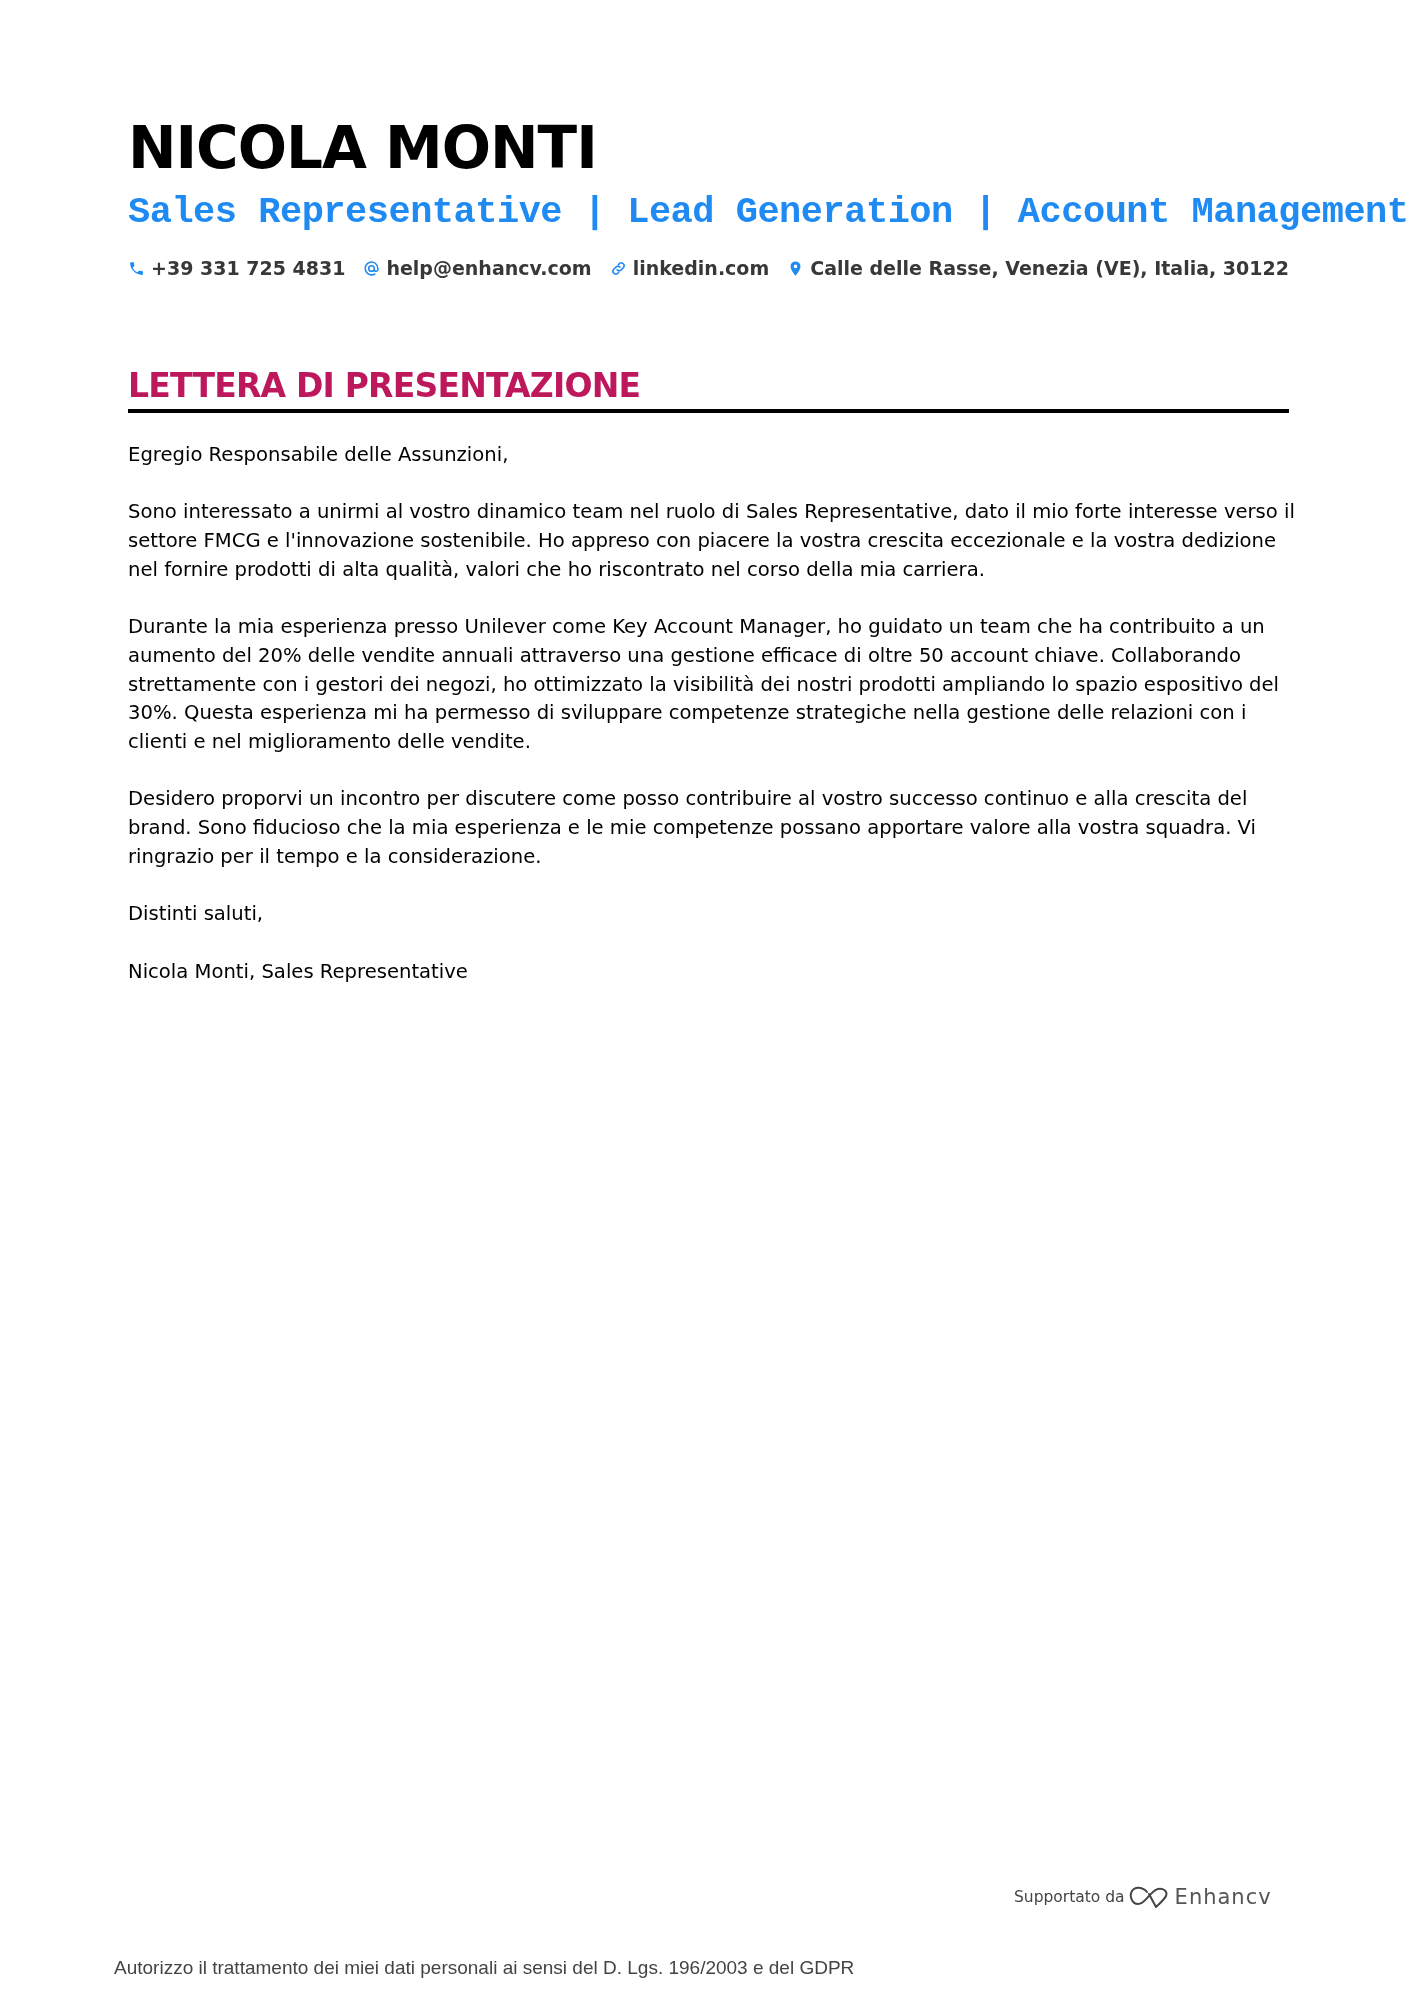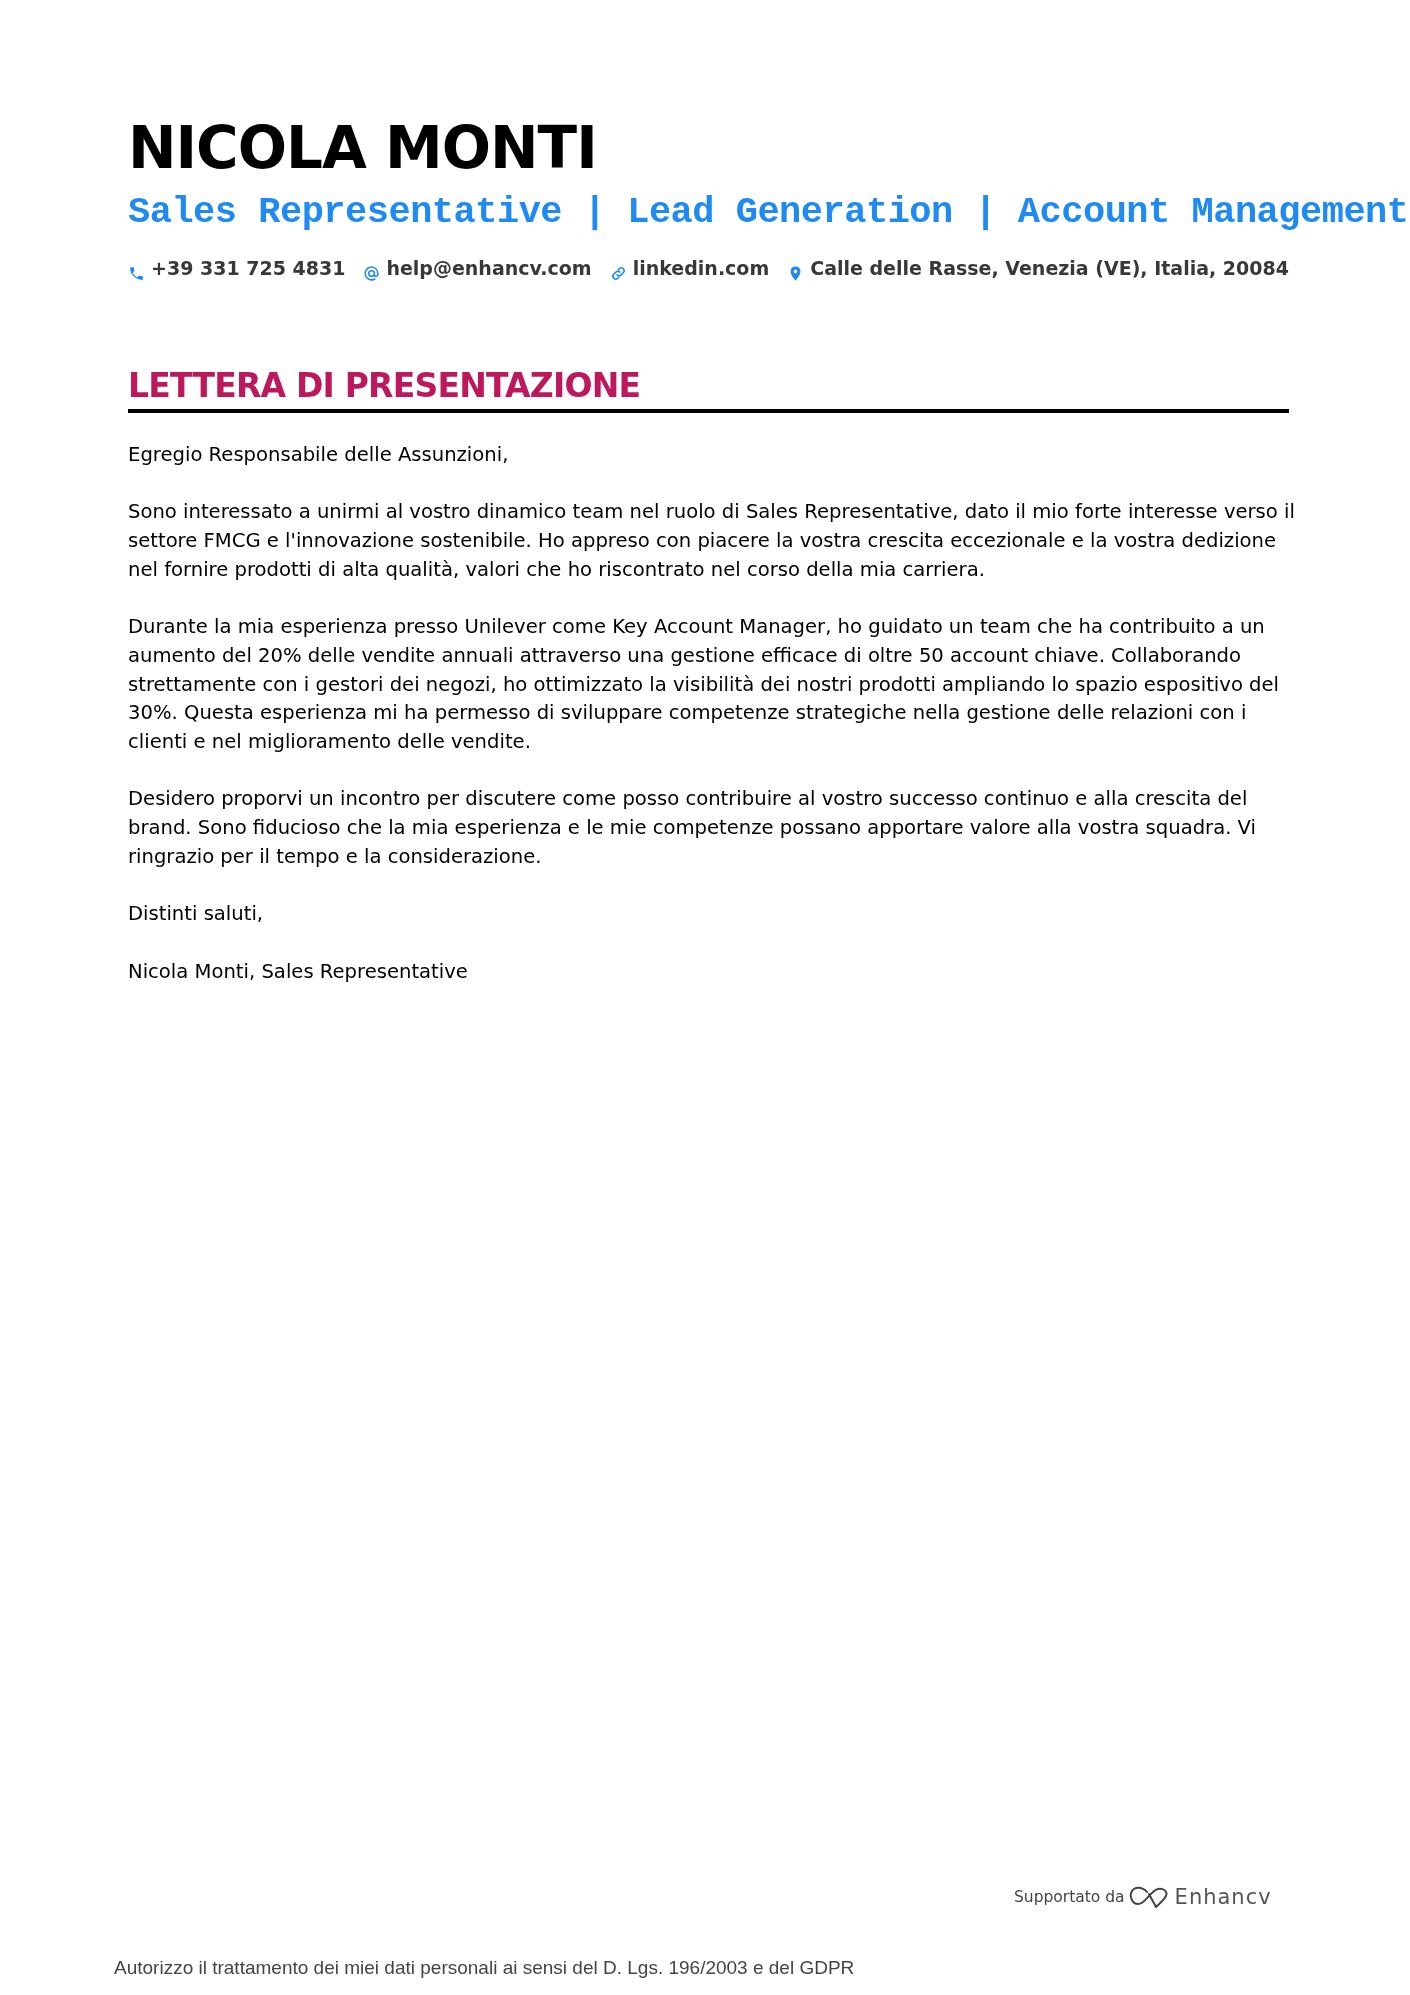--- a/index.html
+++ b/index.html
@@ -3,21 +3,21 @@
   <meta charset="utf-8">
   <style>
     html, body { margin: 0; padding: 0; background: #ffffff; }
     body { width: 1410px; height: 1995px; position: relative; overflow: hidden; font-family: "Liberation Sans", sans-serif; }
     .page { position: absolute; left: 0; top: 0; width: 1410px; height: 1995px; background: #fff; border-radius: 24px; }
 
     .name { position: absolute; left: 128px; top: 112px; margin: 0; font-family: "DejaVu Sans", sans-serif; font-weight: bold; font-size: 58px; letter-spacing: -1px; color: #000; line-height: 72px; }
     .subtitle { position: absolute; left: 128px; top: 192px; margin: 0; font-family: Liberation Mono, monospace; font-weight: bold; font-size: 37px; letter-spacing: -0.5px; color: #1f8bf2; line-height: 40px; }
 
     .contacts { position: absolute; left: 128px; top: 254px; display: flex; align-items: center; gap: 18px; font-family: "DejaVu Sans", sans-serif; font-weight: bold; font-size: 19px; color: #383838; line-height: 28px; }
-    .contact { display: flex; align-items: flex-end; gap: 6px; white-space: nowrap; }
+    .contact { display: flex; align-items: center; gap: 6px; white-space: nowrap; }
     .contact svg { width: 17px; height: 17px; flex: none; }
 
     .section-title { position: absolute; left: 128px; top: 366px; margin: 0; font-family: "DejaVu Sans", sans-serif; font-weight: bold; font-size: 33px; letter-spacing: -0.8px; color: #be185d; line-height: 40px; }
     .section-rule { position: absolute; left: 128px; top: 409px; width: 1161px; height: 4px; background: #000; }
 
     .body { position: absolute; left: 128px; top: 441px; width: 1170px; font-family: "DejaVu Sans", sans-serif; font-size: 19.6px; color: #000000; line-height: 28.7px; }
     .body p { margin: 0 0 28.7px 0; }
 
     .footer-left { position: absolute; left: 114px; top: 1957px; font-family: Liberation Sans, sans-serif; font-size: 19px; color: #444; line-height: 22px; }
     .footer-right { position: absolute; left: 1014px; top: 1884px; display: flex; align-items: center; gap: 2px; }
@@ -48,21 +48,21 @@
     <div class="contact">
       <svg viewBox="0 0 24 24">
           <path fill="none" stroke="#1f8bf2" stroke-width="2.2" stroke-linecap="round" d="M10 14a4 4 0 0 0 5.7 0l3-3a4 4 0 0 0-5.7-5.7l-1.2 1.2M14 10a4 4 0 0 0-5.7 0l-3 3a4 4 0 0 0 5.7 5.7l1.2-1.2"></path>
         </svg>
       <span>linkedin.com</span>
     </div>
     <div class="contact">
       <svg viewBox="0 0 24 24">
           <path fill="#1f8bf2" d="M12 2a7 7 0 0 0-7 7c0 5.2 7 13 7 13s7-7.8 7-13a7 7 0 0 0-7-7zm0 9.5A2.5 2.5 0 1 1 12 6.5a2.5 2.5 0 0 1 0 5z"></path>
         </svg>
-      <span>Calle delle Rasse, Venezia (VE), Italia, 20084</span>
+      <span>Calle delle Rasse, Venezia (VE), Italia, 30122</span>
     </div>
   </div>
 
   <h2 class="section-title">LETTERA DI PRESENTAZIONE</h2>
   <div class="section-rule"></div>
 
   <div class="body">
     <p>Egregio Responsabile delle Assunzioni,</p>
     <p>Sono interessato a unirmi al vostro dinamico team nel ruolo di Sales Representative, dato il mio forte interesse verso il settore FMCG e l'innovazione sostenibile. Ho appreso con piacere la vostra crescita eccezionale e la vostra dedizione nel fornire prodotti di alta qualità, valori che ho riscontrato nel corso della mia carriera.</p>
     <p>Durante la mia esperienza presso Unilever come Key Account Manager, ho guidato un team che ha contribuito a un aumento del 20% delle vendite annuali attraverso una gestione efficace di oltre 50 account chiave. Collaborando strettamente con i gestori dei negozi, ho ottimizzato la visibilità dei nostri prodotti ampliando lo spazio espositivo del 30%. Questa esperienza mi ha permesso di sviluppare competenze strategiche nella gestione delle relazioni con i clienti e nel miglioramento delle vendite.</p>

